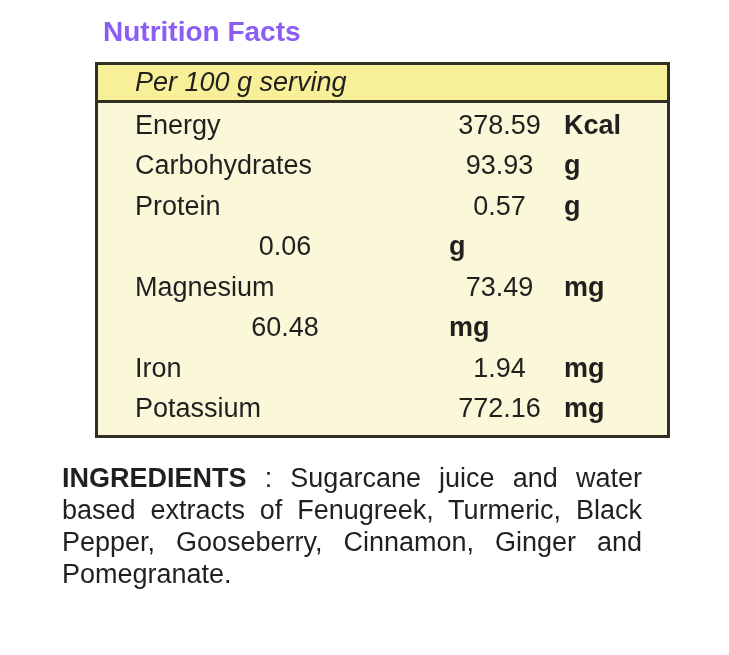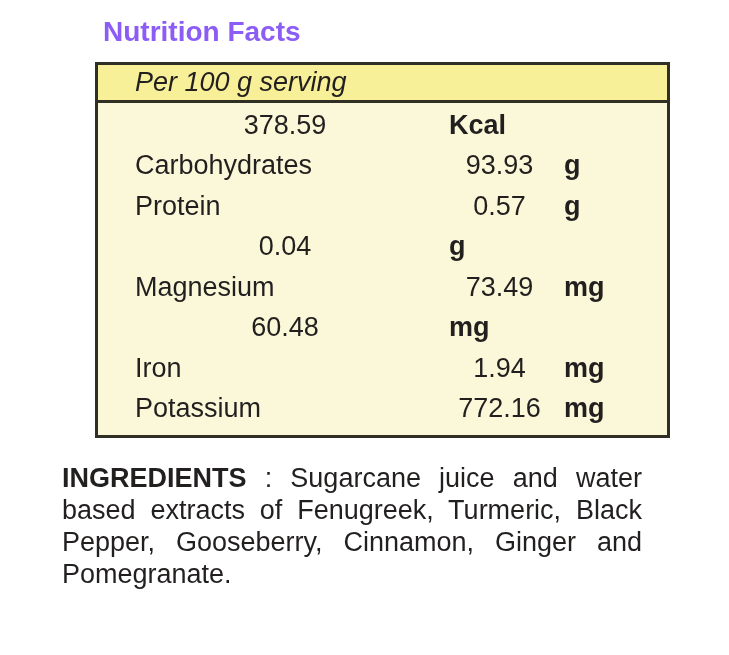--- a/index.html
+++ b/index.html
@@ -57,38 +57,39 @@
 </head>
 <body>
 
 <div class="page">
   <h1 class="title">Nutrition Facts</h1>
 
   <div class="facts-table">
     <div class="facts-header">Per 100 g serving</div>
     <div class="facts-body" id="facts-body">
   <div class="facts-row">
+    <span class="cell-label">Energy</span>
     <span class="cell-value">378.59</span>
     <span class="cell-unit">Kcal</span>
   </div>
 
   <div class="facts-row">
     <span class="cell-label">Carbohydrates</span>
     <span class="cell-value">93.93</span>
     <span class="cell-unit">g</span>
   </div>
 
   <div class="facts-row">
     <span class="cell-label">Protein</span>
     <span class="cell-value">0.57</span>
     <span class="cell-unit">g</span>
   </div>
 
   <div class="facts-row">
-    <span class="cell-value">0.04</span>
+    <span class="cell-value">0.06</span>
     <span class="cell-unit">g</span>
   </div>
 
   <div class="facts-row">
     <span class="cell-label">Magnesium</span>
     <span class="cell-value">73.49</span>
     <span class="cell-unit">mg</span>
   </div>
 
   <div class="facts-row">

